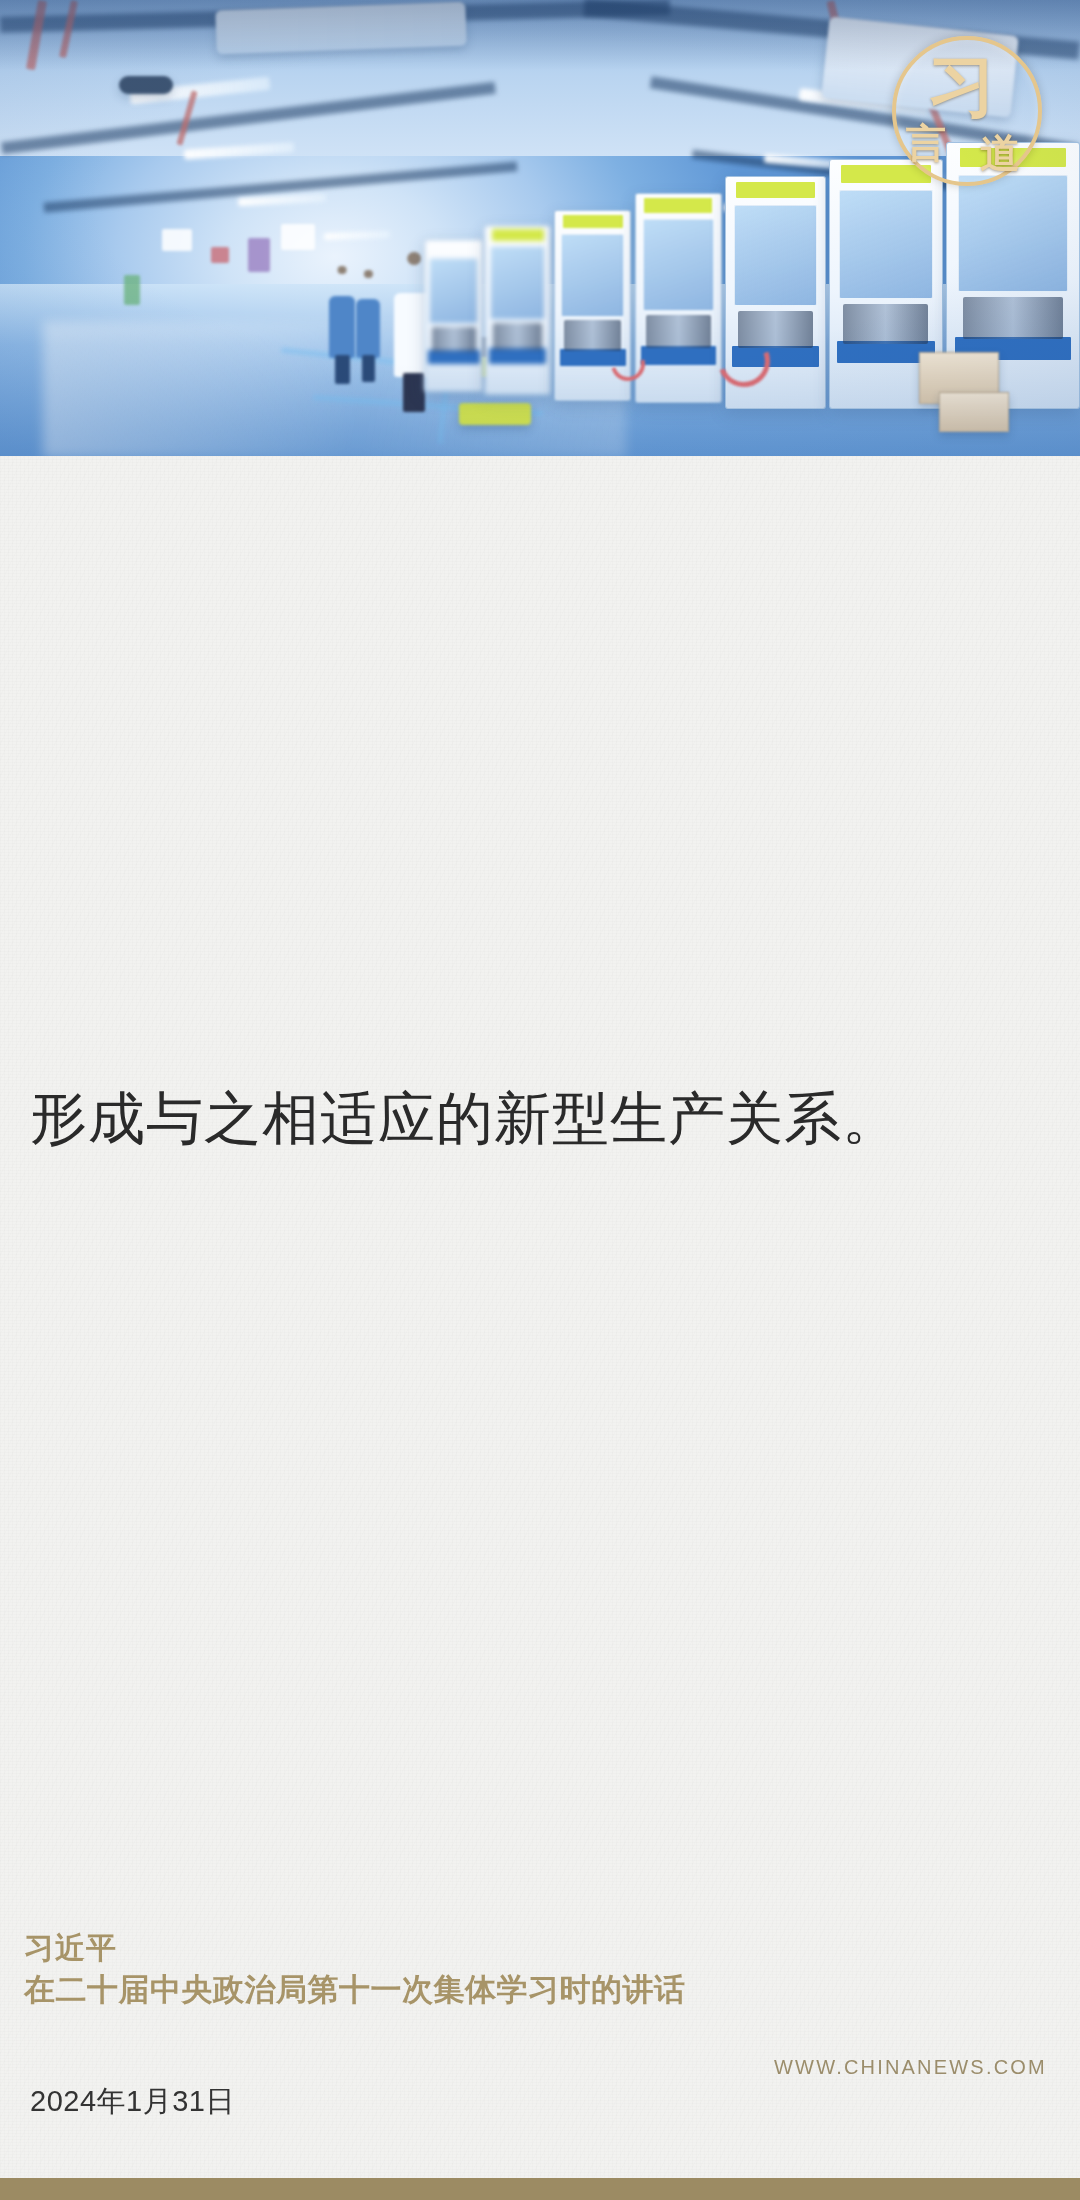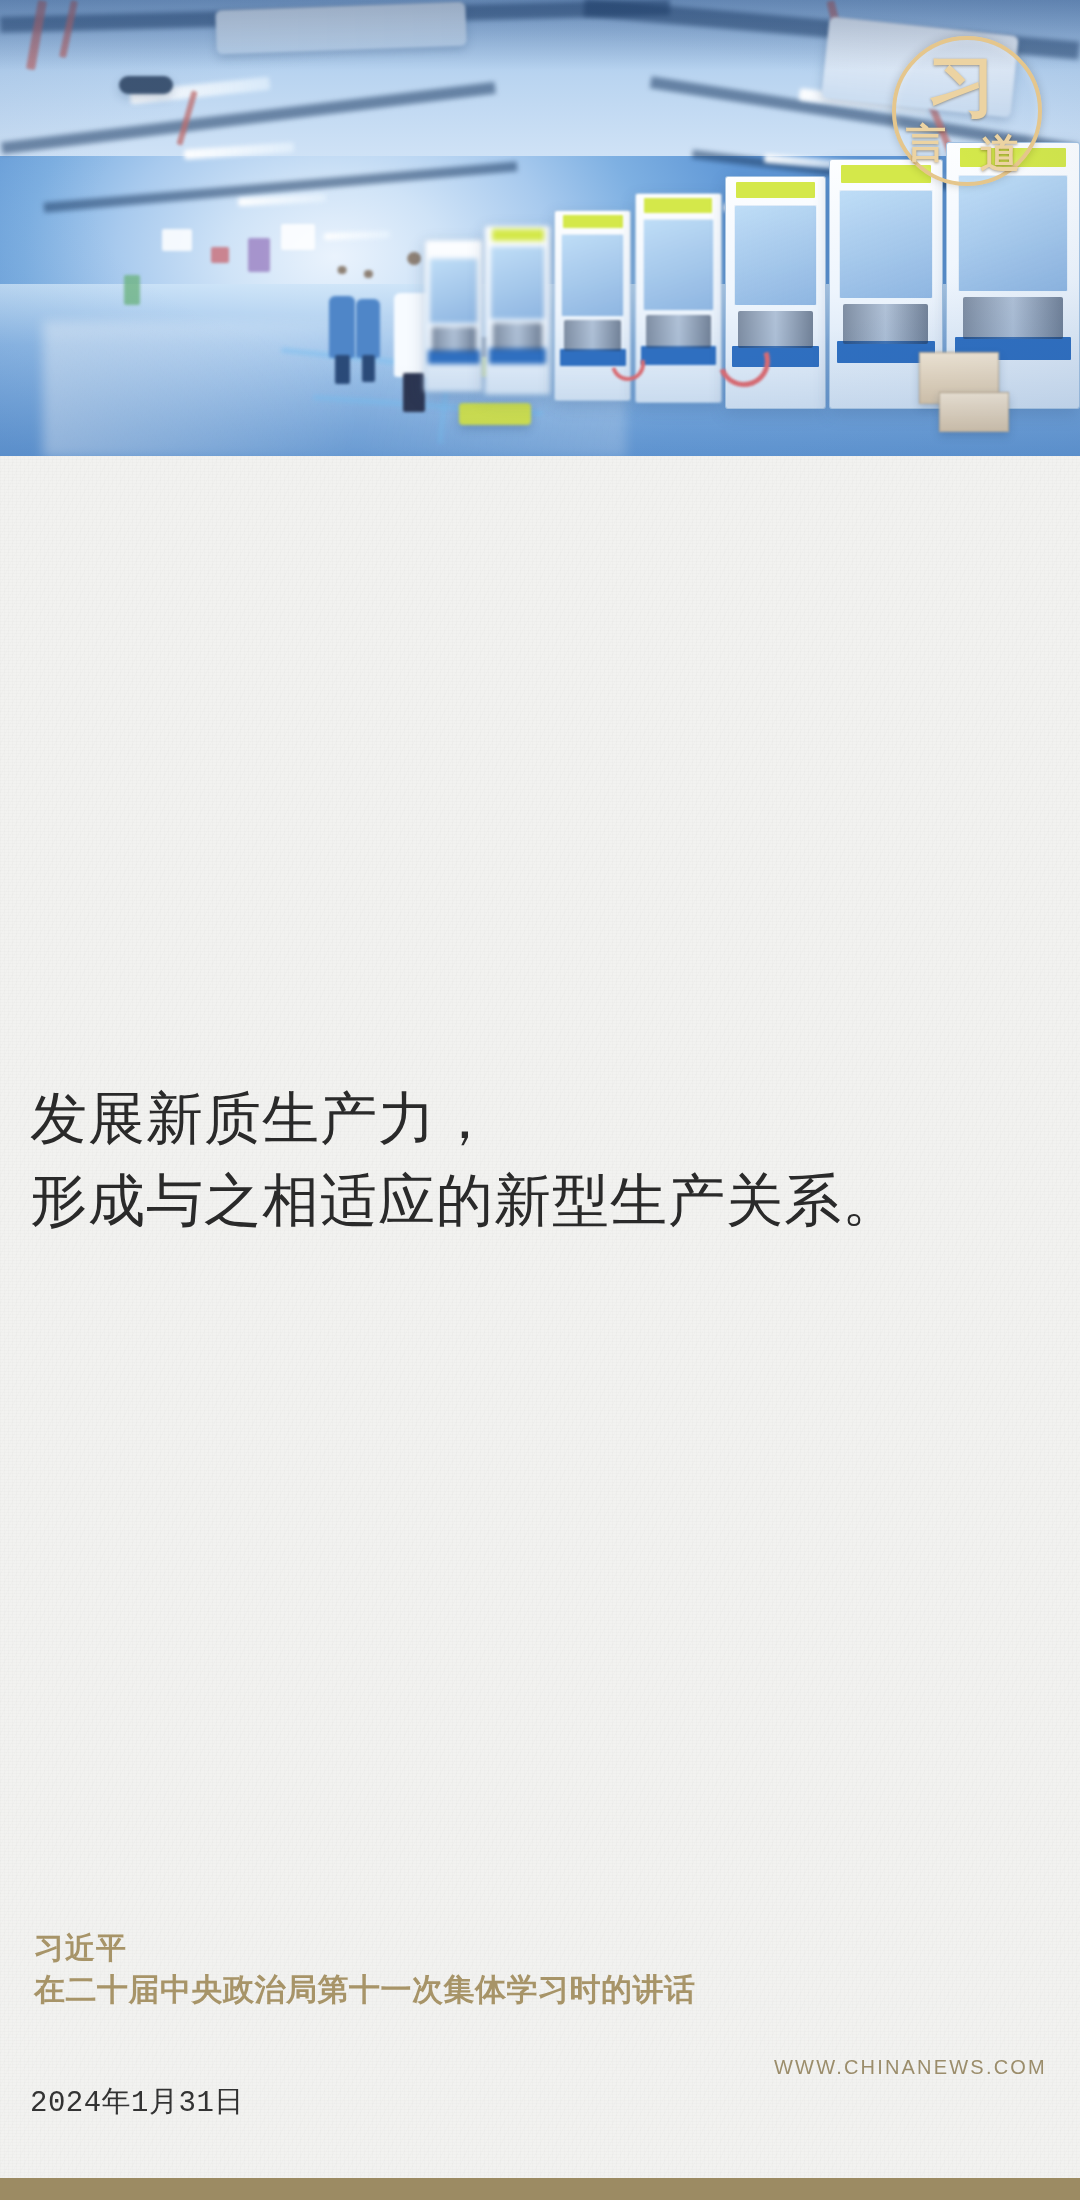--- a/index.html
+++ b/index.html
@@ -238,21 +238,21 @@
     line-height:66px;
     color:#2a2a2a;
     letter-spacing:1px;
     white-space:nowrap;
     margin-bottom:16px;
   }
 
   
   .attribution {
     position:absolute;
-    left:34px;
+    left:24px;
     top:1928px;
     width:800px;
   }
   .attr-name {
     font-family:"Liberation Sans", sans-serif;
     font-size:30px;
     font-weight:700;
     color:#a79468;
     line-height:40px;
     letter-spacing:1px;
@@ -263,21 +263,21 @@
     font-weight:700;
     color:#a79468;
     line-height:44px;
     letter-spacing:0.5px;
     white-space:nowrap;
   }
   .attr-date {
     position:absolute;
     left:30px;
     top:2082px;
-    font-family:Liberation Mono, monospace;
+    font-family:Liberation Sans, sans-serif;
     font-size:29px;
     color:#333333;
     letter-spacing:0.5px;
   }
 
   
   .cn-logo {
     position:absolute;
     right:36px;
     top:2052px;
@@ -438,21 +438,20 @@
         <span class="seal-xi">习</span>
         <span class="seal-yan">言</span>
         <span class="seal-dao">道</span>
       </div>
     </div>
   </div>
 
   <div class="paper-texture"></div>
 
   <div class="quote">
-    <div class="quote-line">发展新质生产力，</div>
     <div class="quote-line">形成与之相适应的新型生产关系。</div>
   </div>
 
   <div class="attribution">
     <div class="attr-name">习近平</div>
     <div class="attr-event">在二十届中央政治局第十一次集体学习时的讲话</div>
   </div>
   <div class="attr-date">2024年1月31日</div>
 
   <div class="cn-logo">

